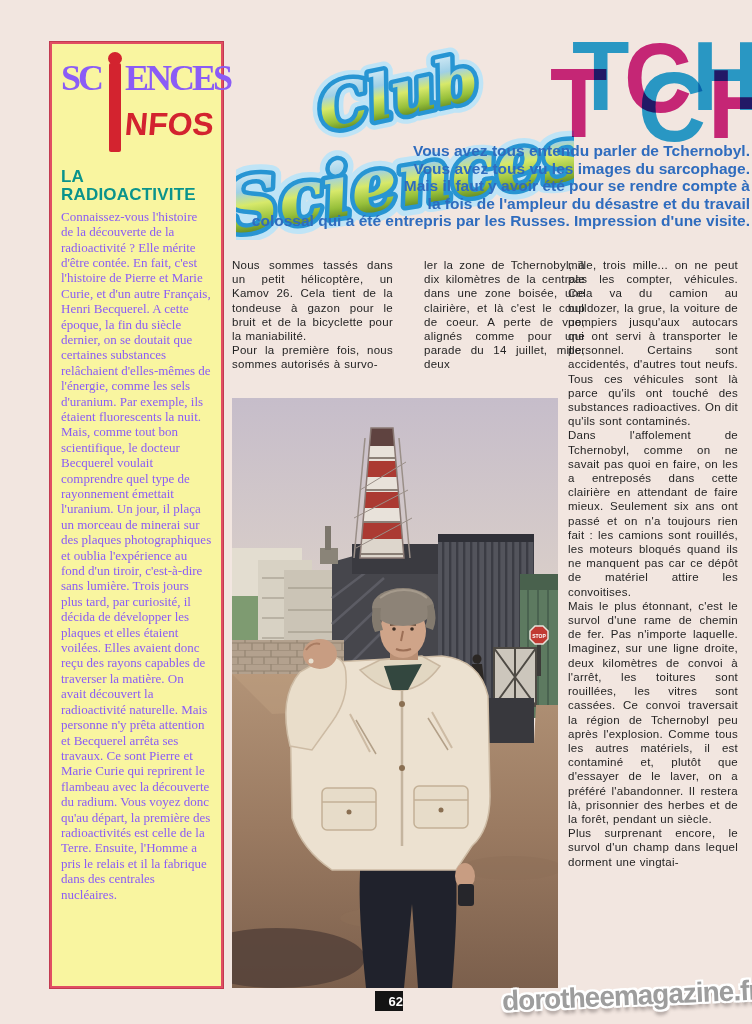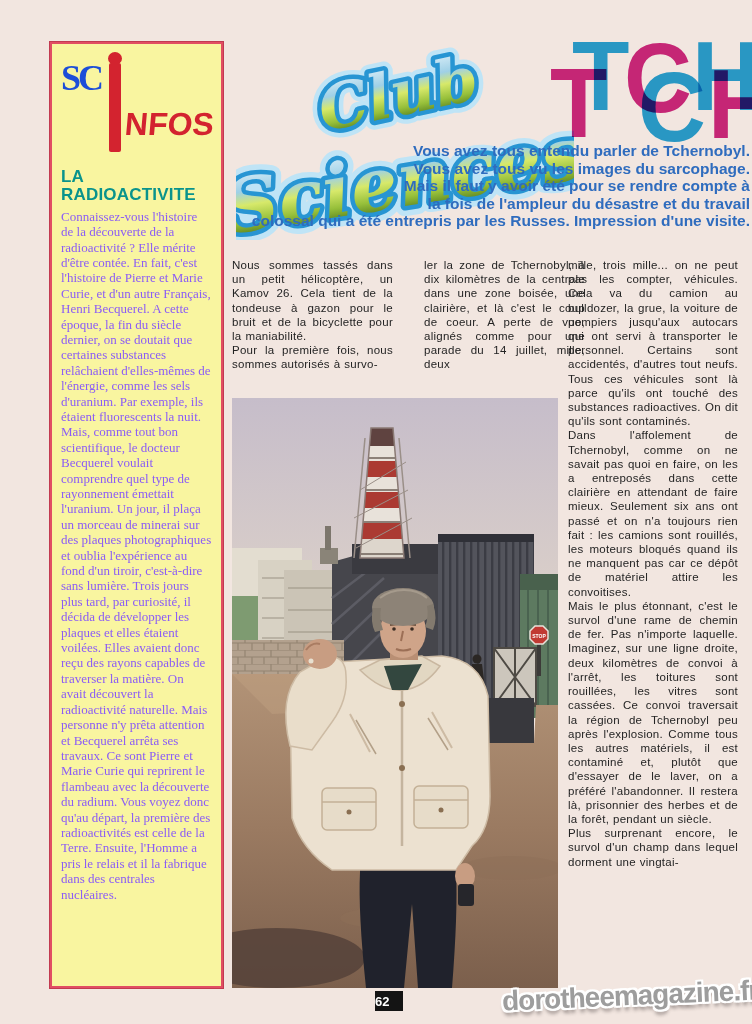--- a/index.html
+++ b/index.html
@@ -9,21 +9,21 @@
     font-family:"Liberation Sans",sans-serif;
   }
   
   .sidebar{
     position:absolute;left:50px;top:42px;width:173px;height:946px;
     background:#f9f5a0;border:2px solid #e14e63;box-shadow:0 0 0 1px #c23a50;
     box-sizing:border-box;padding:6px 9px 0 9px;
   }
   .masthead{position:relative;height:104px;margin-top:2px;}
   .mh-sc,.mh-ences{
-    position:absolute;top:8px;color:#1d4ed8;
+    position:absolute;top:8px;color:#8b5cf6;
     font-family:"Liberation Serif",serif;font-weight:bold;font-size:36px;
     letter-spacing:-3px;line-height:1;
   }
   .mh-sc{left:0;}
   .mh-ences{left:64px;}
   .mh-idot{position:absolute;left:47px;top:0;width:14px;height:13px;border-radius:50%;background:#d3232f;}
   .mh-istem{position:absolute;left:48px;top:11px;width:12px;height:89px;background:#d3232f;border-radius:2px;}
   .mh-nfos{
     position:absolute;left:64px;top:56px;color:#d3232f;
     font-weight:800;font-size:32px;line-height:1;letter-spacing:0px;
@@ -74,40 +74,41 @@
   .col span{white-space:pre-line;display:block;}
   .col1{left:232px;width:161px;height:132px;}
   .col2{left:400px;width:161px;height:132px;margin-left:24px;}
   .col3{left:568px;width:170px;height:750px;}
   
   .photo{position:absolute;left:232px;top:398px;width:326px;height:590px;}
   
   .pagenum{
     position:absolute;left:375px;top:991px;width:28px;height:20px;
     background:#141414;color:#ffffff;font-size:13px;font-weight:bold;
-    display:flex;align-items:center;justify-content:flex-start;
+    display:flex;align-items:center;justify-content:flex-end;
   }
   .watermark{
     position:absolute;right:-6px;top:980px;
     font-weight:bold;font-size:28px;letter-spacing:-1px;color:#9d9d9d;
     transform:rotate(-2.5deg);white-space:nowrap;
     text-shadow:
       -2px -2px 0 #fff, 2px -2px 0 #fff, -2px 2px 0 #fff, 2px 2px 0 #fff,
       0 -2px 0 #fff, 0 2px 0 #fff, -2px 0 0 #fff, 2px 0 0 #fff,
       0 5px 4px rgba(40,30,30,0.45);
   }
 </style>
 </head>
 <body>
 
 <div class="sidebar">
   <div class="masthead">
     <span class="mh-sc">SC</span>
     <span class="mh-idot"></span>
     <span class="mh-istem"></span>
+    <span class="mh-ences">ENCES</span>
     <span class="mh-nfos">NFOS</span>
   </div>
   <div class="sb-heading">LA RADIOACTIVITE</div>
   <div class="sb-body">Connaissez-vous l'histoire de la découverte de la radioactivité ? Elle mérite d'être contée. En fait, c'est l'histoire de Pierre et Marie Curie, et d'un autre Français, Henri Becquerel. A cette époque, la fin du siècle dernier, on se doutait que certaines substances relâchaient d'elles-mêmes de l'énergie, comme les sels d'uranium. Par exemple, ils étaient fluorescents la nuit. Mais, comme tout bon scientifique, le docteur Becquerel voulait comprendre quel type de rayonnement émettait l'uranium. Un jour, il plaça un morceau de minerai sur des plaques photographiques et oublia l'expérience au fond d'un tiroir, c'est-à-dire sans lumière. Trois jours plus tard, par curiosité, il décida de développer les plaques et elles étaient voilées. Elles avaient donc reçu des rayons capables de traverser la matière. On avait découvert la radioactivité naturelle. Mais personne n'y prêta attention et Becquerel arrêta ses travaux. Ce sont Pierre et Marie Curie qui reprirent le flambeau avec la découverte du radium. Vous voyez donc qu'au départ, la première des radioactivités est celle de la Terre. Ensuite, l'Homme a pris le relais et il la fabrique dans des centrales nucléaires.</div>
 </div>
 
 <svg class="logo-svg" viewBox="0 0 338 202">
   <defs>
     <linearGradient id="metalFill" x1="0" y1="0" x2="0" y2="1">
       <stop offset="0" stop-color="#e9f6fd"></stop>

